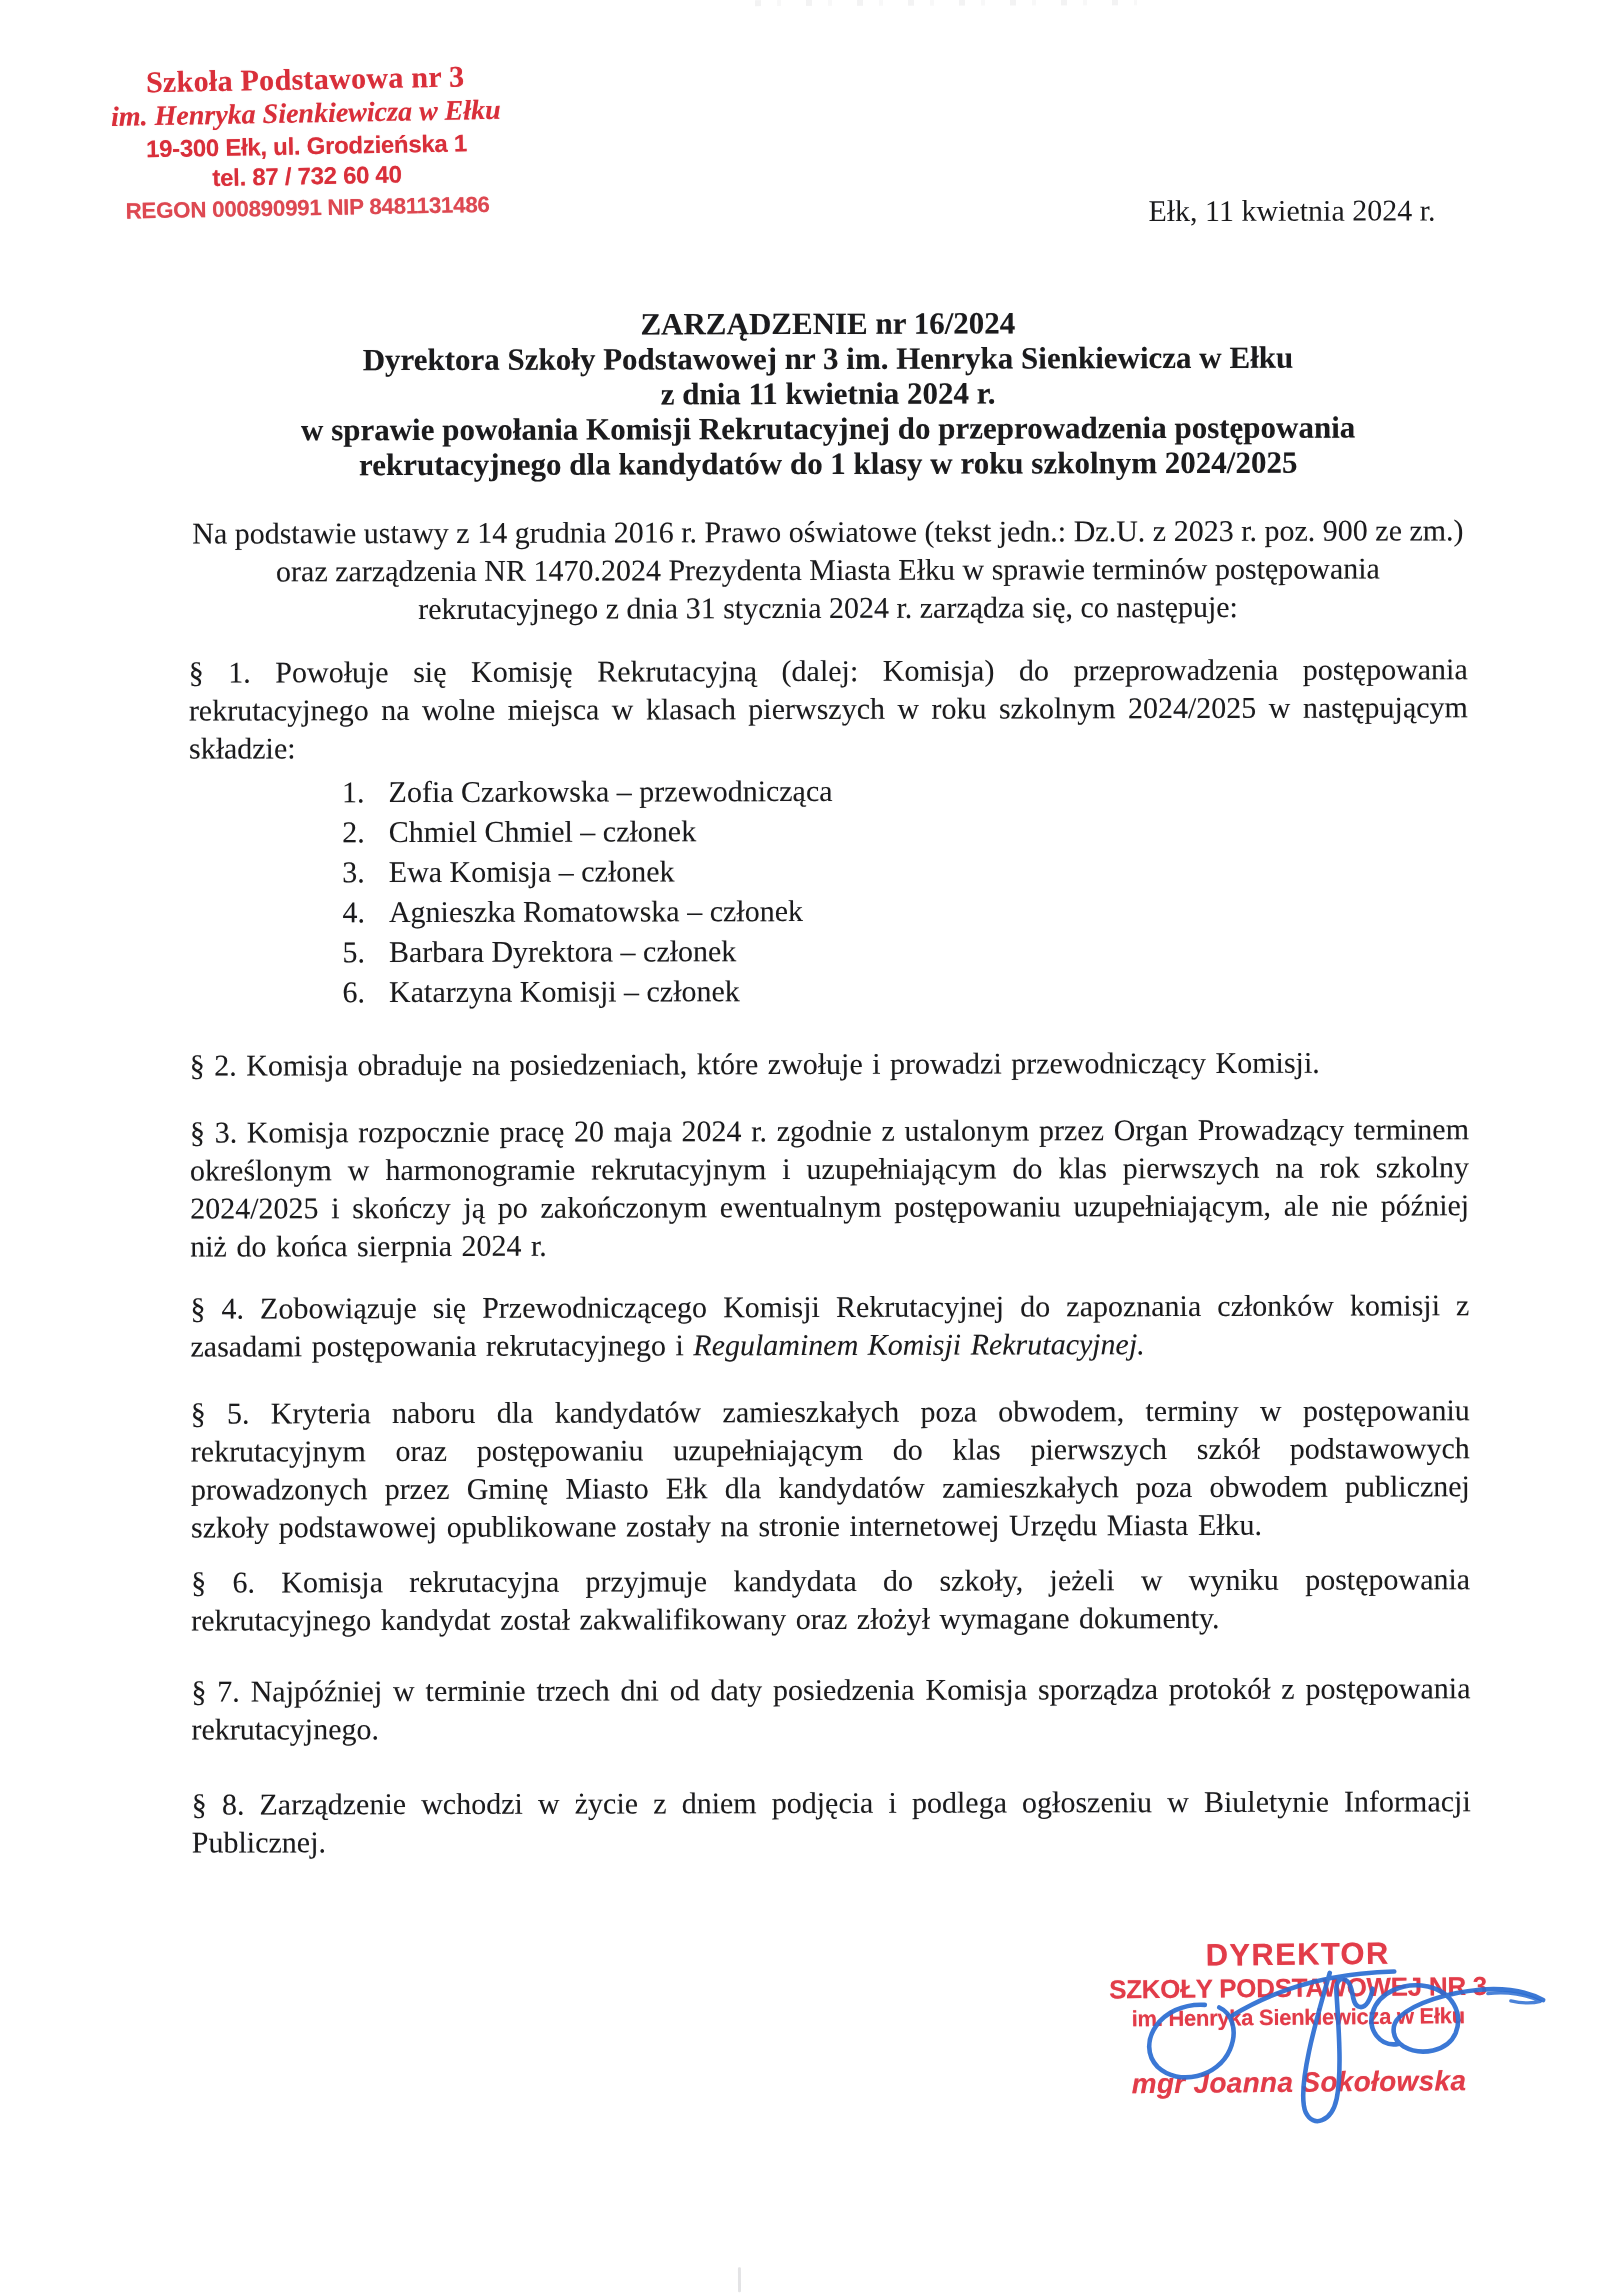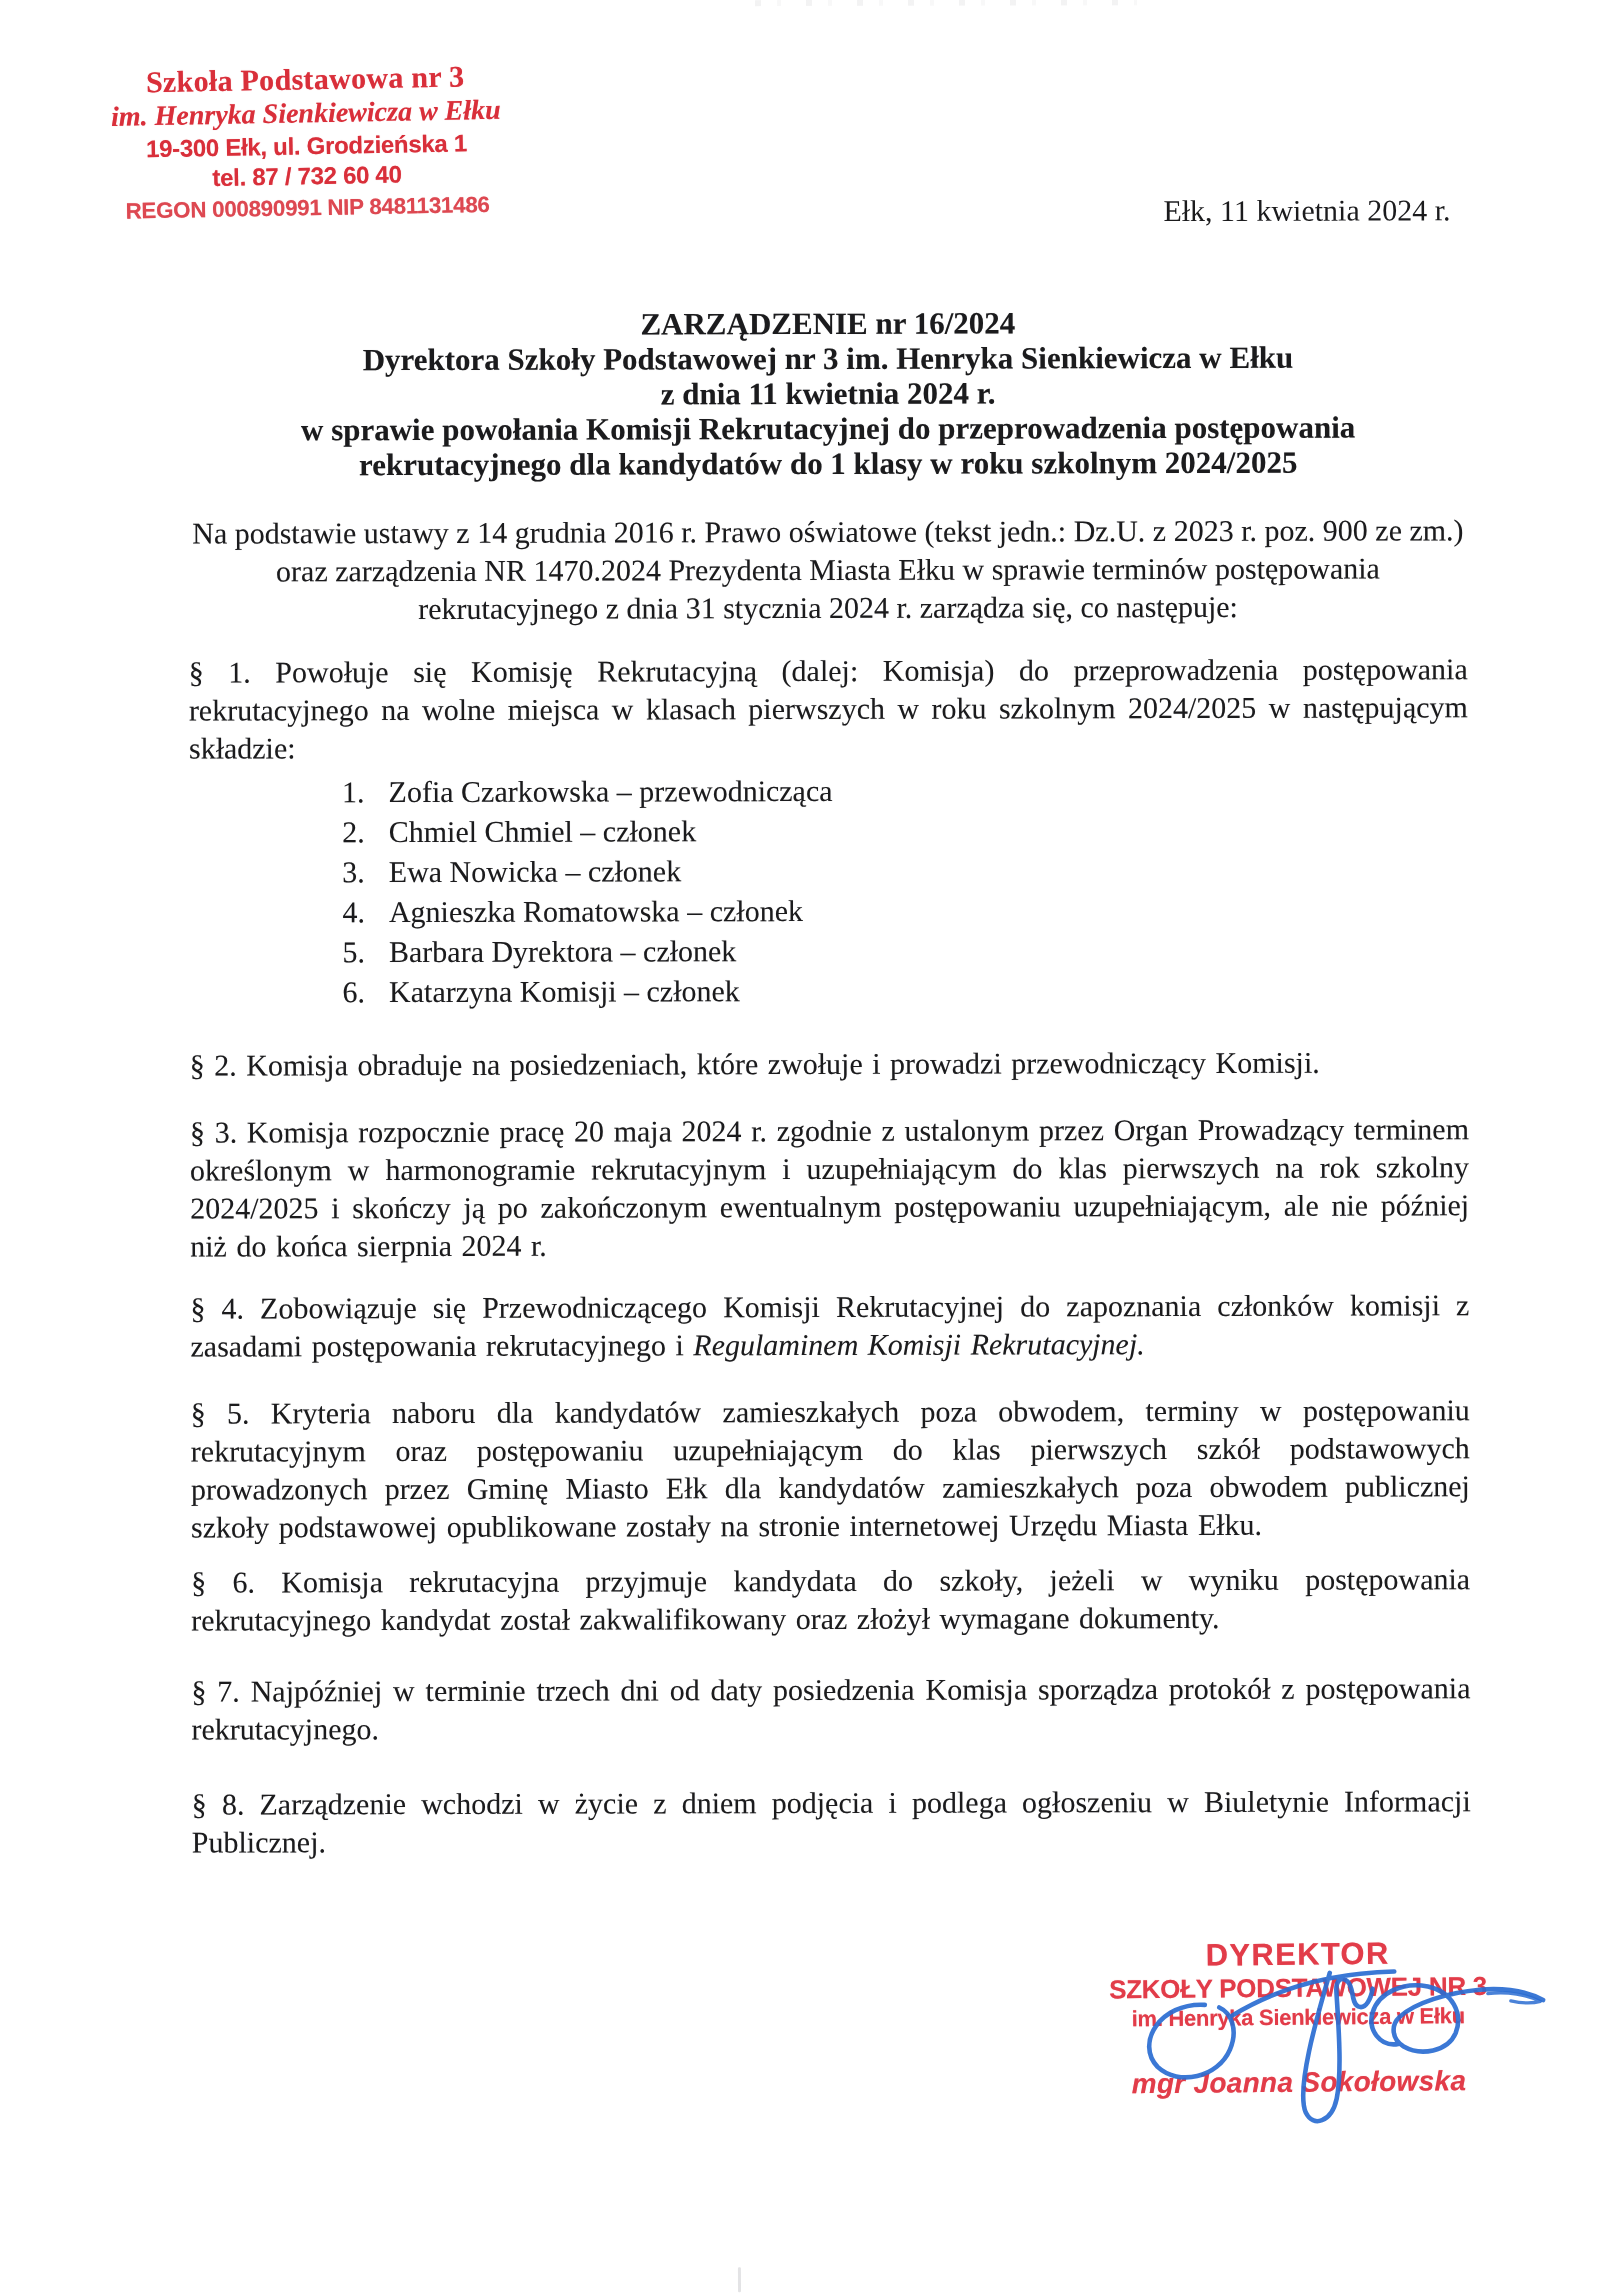--- a/index.html
+++ b/index.html
@@ -26,21 +26,21 @@
   
   .school-stamp{position:absolute;left:105px;top:61px;width:408px;text-align:center;
     color:var(--stamp-red);transform:rotate(-0.9deg);text-shadow:0 0 0.7px rgba(217,47,58,.55);}
   .ss-l1{font-size:30px;font-weight:bold;letter-spacing:0.3px;}
   .ss-l2{font-size:28px;font-weight:bold;font-style:italic;margin-top:0.7px;}
   .ss-l3{font-family:"Liberation Sans","DejaVu Sans",sans-serif;font-size:24px;font-weight:bold;margin-top:3.3px;letter-spacing:-0.3px;}
   .ss-l4{font-family:"Liberation Sans","DejaVu Sans",sans-serif;font-size:24px;font-weight:bold;margin-top:2px;letter-spacing:-0.3px;}
   .ss-l5{font-family:"Liberation Sans","DejaVu Sans",sans-serif;font-size:22.4px;font-weight:bold;margin-top:4.6px;letter-spacing:-0.3px;opacity:.88;}
 
   
-  .dateline{position:absolute;top:195px;right:165px;font-size:30px;}
+  .dateline{position:absolute;top:195px;right:180px;font-size:30px;}
 
   
   .title-block{position:absolute;top:306px;left:191px;right:149px;text-align:center;
     font-weight:bold;font-size:31px;line-height:35px;text-shadow:0 0 0.7px rgba(0,0,0,.3);}
 
   
   .content{position:absolute;top:513px;left:190px;right:149px;font-size:30px;line-height:38px;
     text-shadow:0 0 0.7px rgba(0,0,0,.28);}
   .preamble{margin:0;text-align:center;}
   .para{margin:29px 0 0 0;text-align:justify;word-spacing:2px;}
@@ -99,21 +99,21 @@
     <p class="para" data-name="section-1">§ 1. Powołuje się Komisję Rekrutacyjną (dalej: Komisja) do przeprowadzenia postępowania rekrutacyjnego na wolne miejsca w klasach pierwszych w roku szkolnym 2024/2025 w następującym składzie:</p>
 
     <div class="committee" data-name="committee-list">
       <div class="committee-item" data-name="list-item">
         <span class="num" data-name="list-item-number">1.</span><span class="nm" data-name="committee-member">Zofia Czarkowska – przewodnicząca</span>
       </div>
       <div class="committee-item" data-name="list-item">
         <span class="num" data-name="list-item-number">2.</span><span class="nm" data-name="committee-member">Chmiel Chmiel – członek</span>
       </div>
       <div class="committee-item" data-name="list-item">
-        <span class="num" data-name="list-item-number">3.</span><span class="nm" data-name="committee-member">Ewa Nowicka – członek</span>
+        <span class="num" data-name="list-item-number">3.</span><span class="nm" data-name="committee-member">Ewa Komisja – członek</span>
       </div>
       <div class="committee-item" data-name="list-item">
         <span class="num" data-name="list-item-number">4.</span><span class="nm" data-name="committee-member">Agnieszka Romatowska – członek</span>
       </div>
       <div class="committee-item" data-name="list-item">
         <span class="num" data-name="list-item-number">5.</span><span class="nm" data-name="committee-member">Barbara Dyrektora – członek</span>
       </div>
       <div class="committee-item" data-name="list-item">
         <span class="num" data-name="list-item-number">6.</span><span class="nm" data-name="committee-member">Katarzyna Komisji – członek</span>
       </div>

